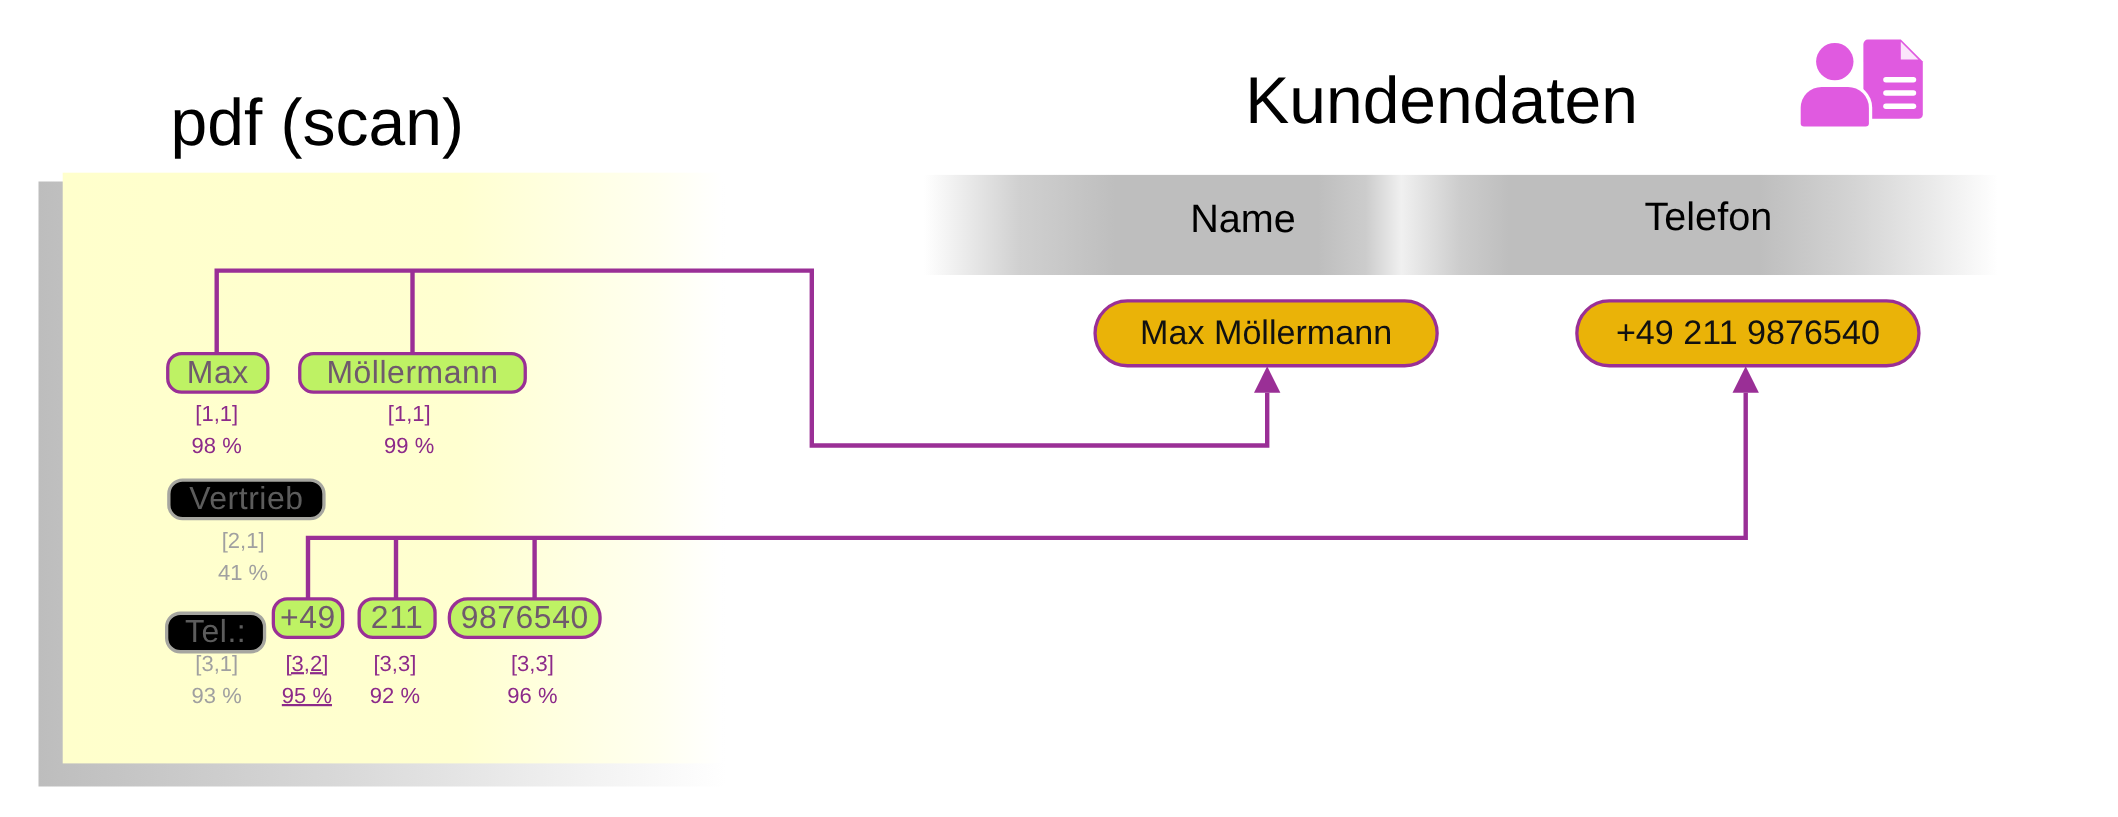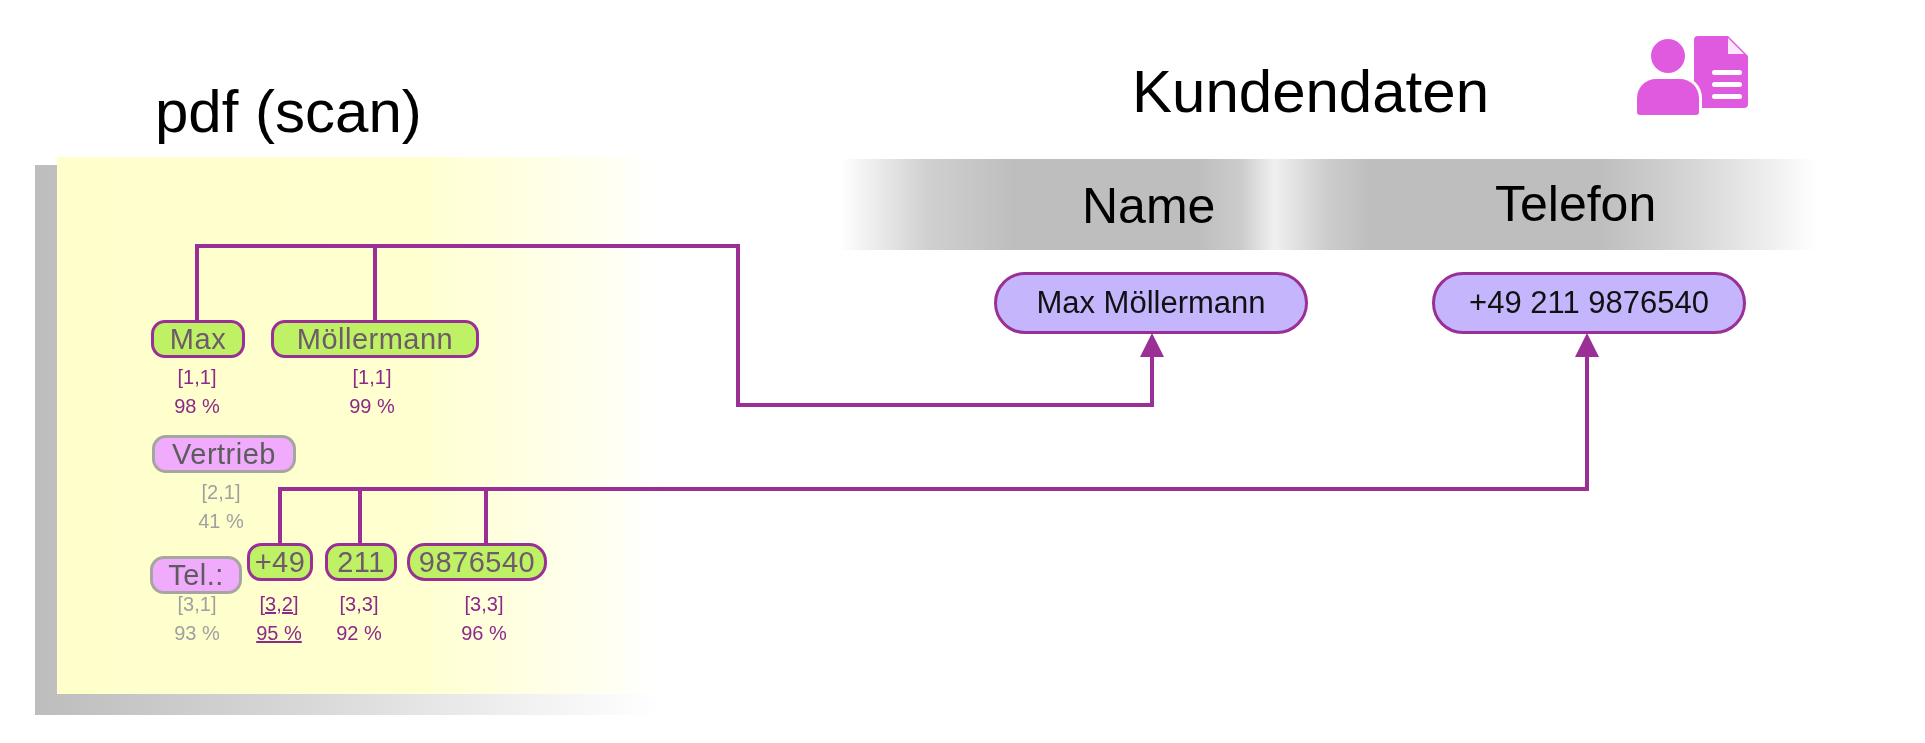--- a/index.html
+++ b/index.html
@@ -12,35 +12,35 @@
   
   .scan-shadow { left:35px; top:165px; width:625px; height:550px;
     background:linear-gradient(90deg, #bdbdbd 0%, #d9d9d9 45%, #f2f2f2 80%, rgba(255,255,255,0) 100%); }
   .scan-page { left:57px; top:157px; width:600px; height:537px;
     background:linear-gradient(90deg, #ffffcc 0%, #ffffd0 60%, #fffff0 90%, #ffffff 100%); }
 
   .chip { position:absolute; height:38px; border-radius:14px; box-sizing:border-box;
           display:flex; align-items:center; justify-content:center;
           font-size:29px; letter-spacing:0.5px; }
   .chip.hit { background:#bef264; border:3px solid #9a2f96; color:#6f5a6c; }
-  .chip.miss { background:#f0abfc; border:3px solid #a6a6a0; color:#5c5c5c; }
+  .chip.miss { background:#000000; border:3px solid #a6a6a0; color:#5c5c5c; }
 
   .meta { position:absolute; text-align:center; font-size:20px; line-height:29px; width:100px; }
   .meta.hit { color:#8c2a8a; }
   .meta.miss { color:#a0a0a0; }
 
   
   .band { left:840px; top:159px; width:1085px; height:91px;
     background:linear-gradient(90deg,
       rgba(255,255,255,0) 0%, #d0d0d0 8%, #bebebe 16%, #bebebe 33%, #cccccc 37%,
       #f0f0f0 40%, #cccccc 45%, #bebebe 49%, #bebebe 70%, #d4d4d4 78%, #ececec 85%, #ffffff 90%); }
-  .col-head { font-size:50px; color:#000; line-height:1; white-space:nowrap; }
+  .col-head { font-size:36px; color:#000; line-height:1; white-space:nowrap; }
 
   .field { position:absolute; height:62px; border-radius:31px; box-sizing:border-box;
-           background:#c4b5fd; border:3px solid #9a2f96;
+           background:#eab308; border:3px solid #9a2f96;
            display:flex; align-items:center; justify-content:center;
            font-size:31px; color:#111; white-space:nowrap; }
 
   svg.wires { position:absolute; left:0; top:0; }
 </style>
 </head>
 <body>
 
 <div class="abs title" style="left:155px; top:82px;">pdf (scan)</div>
 

